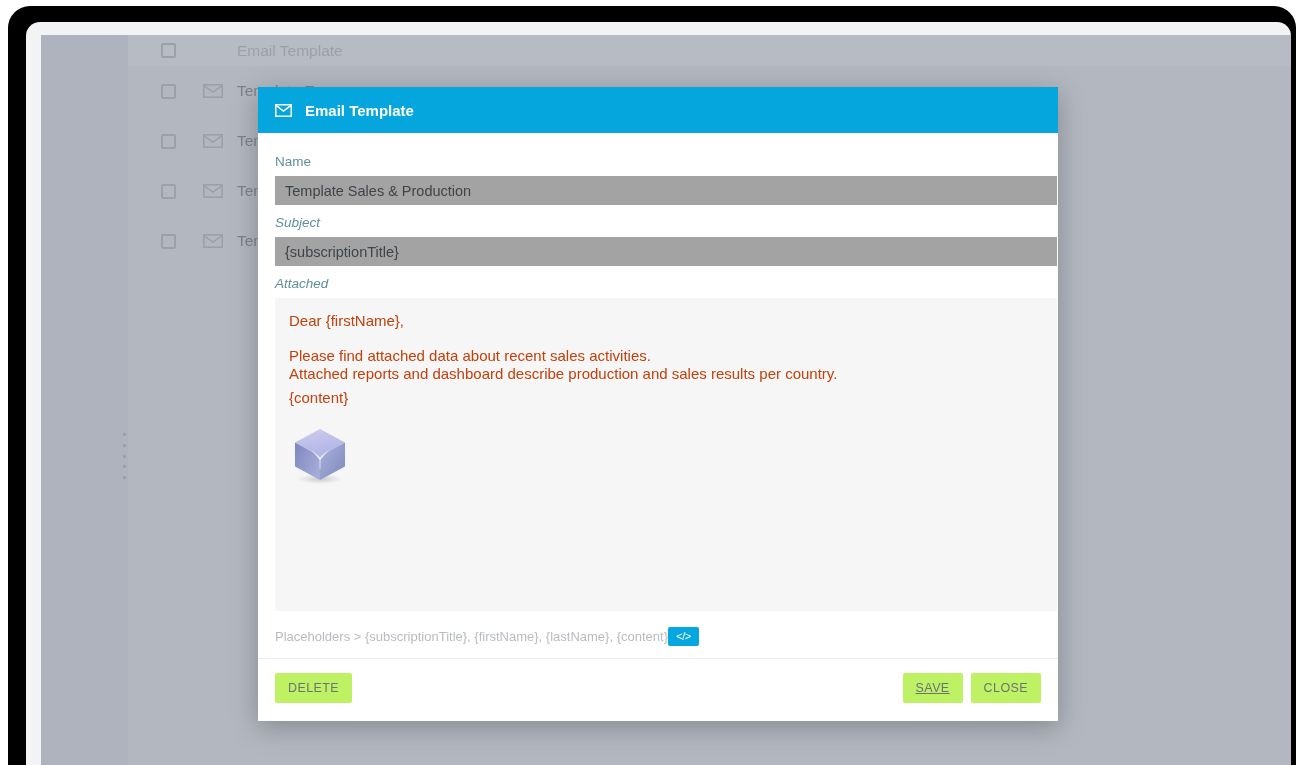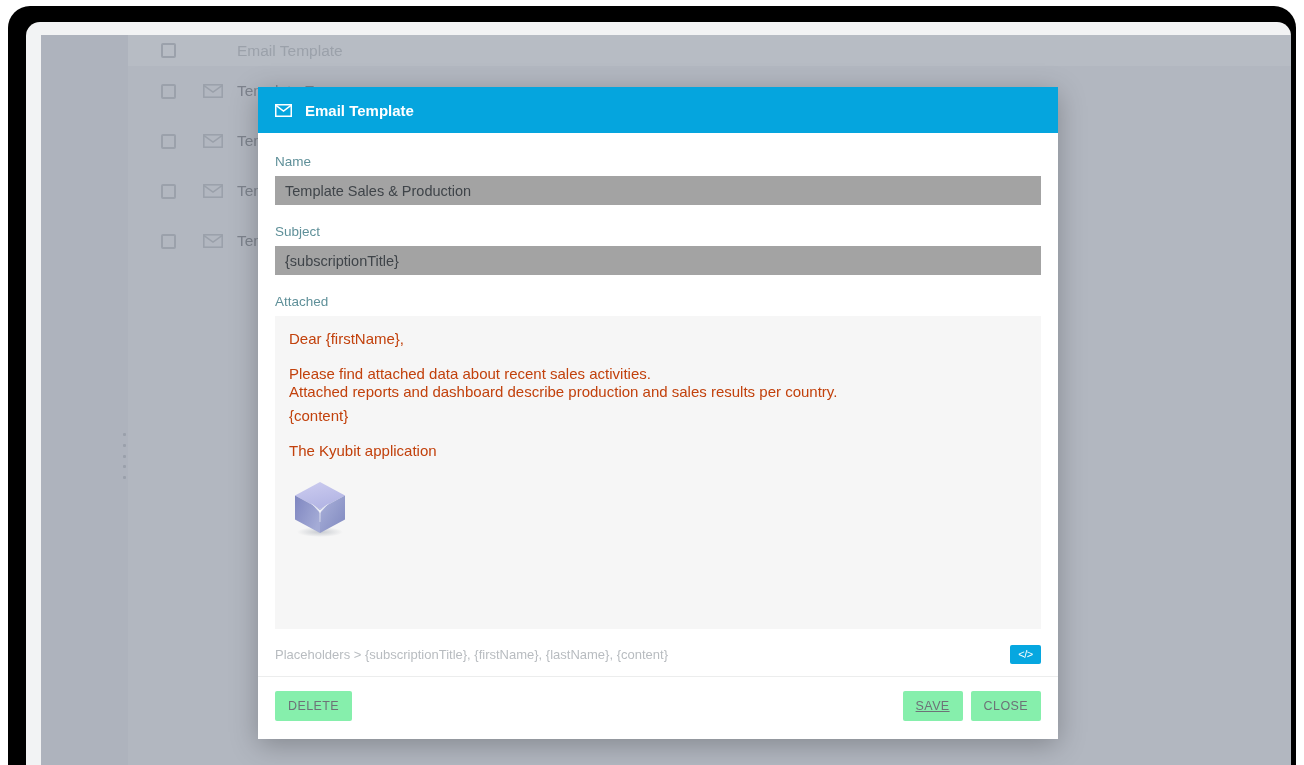--- a/index.html
+++ b/index.html
@@ -136,28 +136,28 @@
     color: #ffffff;
   }
   #modal-header .hdr-icon svg { display: block; }
   #modal-title {
     margin-left: 13px;
     color: #ffffff;
     font-size: 15px;
     font-weight: bold;
   }
 
-  #modal-body { padding: 21px 17px 0 17px; }
+  #modal-body { padding: 21px 1px 0 17px; }
 
   .field-label {
     font-size: 13.5px;
     color: #5f9099;
     margin-bottom: 7px;
   }
-  .field-label.spaced { margin-top: 19px; }
+  .field-label.spaced { margin-top: 10px; font-style: italic; }
 
   .field-input {
     width: 100%;
     height: 29px;
     background: #a3a3a3;
     border: none;
     font-family: "Liberation Sans", sans-serif;
     font-size: 14.5px;
     color: #3f4449;
     padding: 0 10px;
@@ -184,21 +184,20 @@
     margin-top: 6px;
   }
   #cube-logo svg { display: block; }
 
   
   #placeholder-row {
     margin-top: 8px;
     height: 34px;
     display: flex;
     align-items: center;
-    justify-content: space-between;
   }
   #placeholder-text {
     font-size: 13px;
     color: #b8bcc0;
   }
   #code-button {
     width: 31px;
     height: 19px;
     background: #06a7e0;
     border: none;
@@ -215,21 +214,21 @@
 
   #modal-footer {
     border-top: 1px solid #eceded;
     margin-top: 5px;
     padding: 14px 17px 18px 17px;
     display: flex;
     align-items: center;
   }
   .footer-btn {
     height: 30px;
-    background: #86efac;
+    background: #bef264;
     border: none;
     border-radius: 2px;
     font-family: "Liberation Sans", sans-serif;
     font-size: 12.5px;
     color: #6d7277;
     letter-spacing: 0.4px;
     cursor: pointer;
     padding: 0 13px;
   }
   #footer-spacer { flex: 1 1 auto; }
@@ -329,21 +328,20 @@
         <input class="field-input" type="text" value="{subscriptionTitle}" style="">
 
         <div class="field-label spaced">Attached</div>
         <div id="content-area">
           <p>Dear {firstName},</p>
           <p class="lines">
             <span>Please find attached data about recent sales activities.</span><br>
             <span>Attached reports and dashboard describe production and sales results per country.</span>
           </p>
           <p>{content}</p>
-          <p>The Kyubit application</p>
           <div id="cube-logo">
             <svg width="62" height="62" viewBox="0 0 62 62">
               <defs>
                 <linearGradient id="cubeTop" x1="0" y1="0" x2="0.4" y2="1">
                   <stop offset="0%" stop-color="#cdcdf0"></stop>
                   <stop offset="100%" stop-color="#b3b5e4"></stop>
                 </linearGradient>
                 <linearGradient id="cubeLeft" x1="0" y1="0" x2="1" y2="0.6">
                   <stop offset="0%" stop-color="#7f86c0"></stop>
                   <stop offset="100%" stop-color="#a4abd6"></stop>

